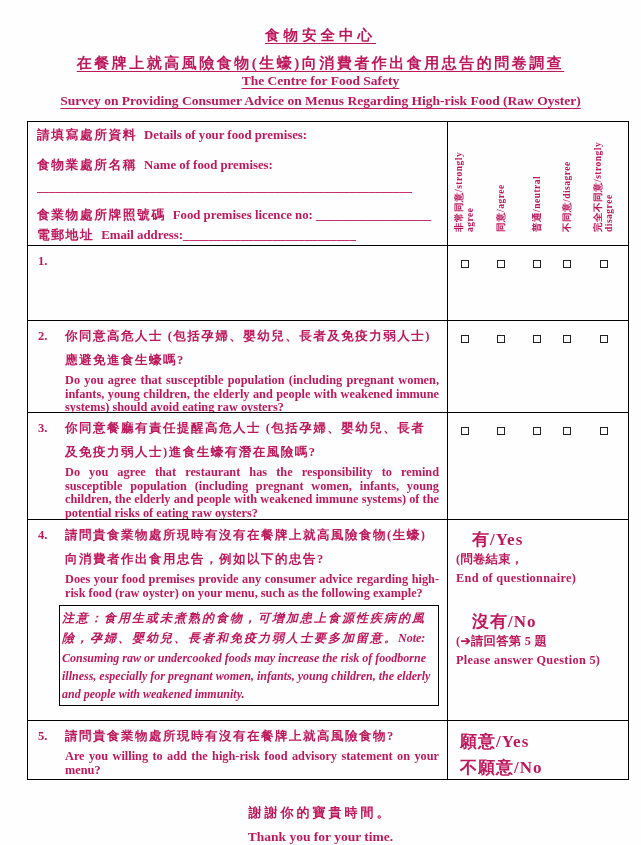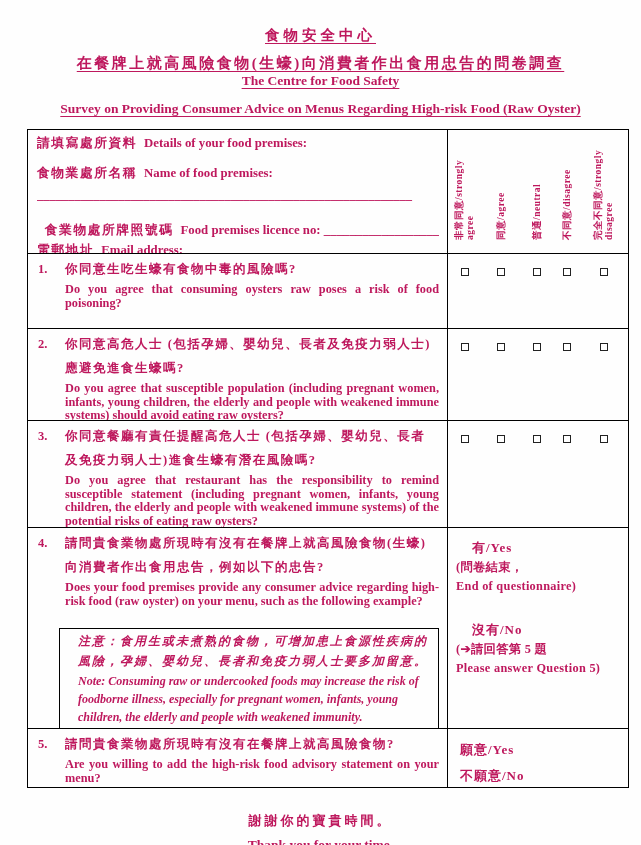--- a/index.html
+++ b/index.html
@@ -12,36 +12,36 @@
     color: #be185d;
     font-family: "Liberation Serif", "DejaVu Serif", serif;
     font-weight: bold;
     overflow: hidden;
   }
   .titles { text-align: center; padding-top: 26px; }
   .u { text-decoration: underline; text-underline-offset: 3px; text-decoration-thickness: 1px; }
   .t-zh1 { font-size: 14.5px; letter-spacing: 4px; }
   .t-zh2 { font-size: 15px;   letter-spacing: 2.5px; margin-top: 9px; }
   .t-en1 { font-size: 13.5px; margin-top: 0; }
-  .t-en2 { font-size: 13.5px; margin-top: 12px; }
+  .t-en2 { font-size: 13.5px; margin-top: 4px; }
 
   .tbl { width: 602px; margin: 12px 0 0 27px; border: 1px solid #000; }
   .row { display: flex; border-bottom: 1px solid #000; overflow: hidden; }
   .row.last { border-bottom: none; }
   .cl { width: 420px; border-right: 1px solid #000; overflow: hidden; }
   .cr { width: 180px; overflow: hidden; }
 
   
   .r-head { height: 124px; }
   .details { padding: 5px 8px 0 9px; font-size: 12.8px; }
   .zh { letter-spacing: 1.5px; }
   .zh.sp { margin-right: 7px; }
   .d-name { margin-top: 13px; }
   .d-line { margin-top: 6px; font-size: 12.5px; white-space: nowrap; overflow: hidden; }
-  .d-lic  { margin-top: 19px; white-space: nowrap; overflow: hidden; text-align: right; }
+  .d-lic  { margin-top: 12px; white-space: nowrap; overflow: hidden; }
   .d-mail { margin-top: 3px; white-space: nowrap; overflow: hidden; }
   .fill { letter-spacing: 0; }
 
   
   .cols { display: flex; height: 100%; }
   .rcol { position: relative; display: flex; justify-content: center; }
   .rcol:nth-child(1) { width: 34px; }
   .rcol:nth-child(2) { width: 38px; }
   .rcol:nth-child(3) { width: 34px; }
   .rcol:nth-child(4) { width: 26px; }
@@ -60,30 +60,30 @@
   .h-q1 { height: 75px; } .h-q2 { height: 92px; } .h-q3 { height: 107px; }
   .h-q4 { height: 201px; } .h-q5 { height: 58px; }
   .q { display: flex; padding: 3px 8px 0 10px; }
   .qno { flex: 0 0 27px; font-size: 12.5px; line-height: 24px; }
   .qbody { flex: 1; min-width: 0; }
   .qzh { font-size: 12.5px; line-height: 24px; letter-spacing: 1.5px; }
   .qen { font-size: 12.3px; line-height: 13.6px; text-align: justify; margin-top: 2px; }
 
   .notebox {
     border: 1px solid #000;
-    margin: 20px 0 0 -6px;
-    padding: 2px 6px 3px 18px;
+    margin: 5px 0 0 -6px;
+    padding: 2px 6px 3px 2px;
     font-style: italic;
   }
   .nb-zh { font-size: 12px; line-height: 20px; letter-spacing: 2px; }
   .nb-en { font-size: 12px; line-height: 13.5px; }
 
   
   .q4a { padding: 10px 3px 0 8px; }
-  .opt-label { font-size: 13px; letter-spacing: 1px; line-height: 20px; padding-left: 16px; }
+  .opt-label { font-size: 17px; letter-spacing: 1px; line-height: 20px; padding-left: 16px; }
   .opt-note  { font-size: 12.3px; letter-spacing: .3px; line-height: 19px; }
   .gap { margin-top: 24px; }
   .q5a { padding: 8px 3px 0 10px; }
   .q5a .opt-label { padding-left: 2px; line-height: 26px; }
 
   .footer { text-align: center; margin-top: 24px; }
   .f-zh { font-size: 13px; letter-spacing: 3px; }
   .f-en { font-size: 13.5px; margin-top: 7px; }
 </style>
 </head>
@@ -132,24 +132,20 @@
           </div>
         <div class="rcol">
             <span class="rot">完全不同意/strongly disagree</span>
           </div>
       </div>
     </div>
 
     <div class="row h-q1">
       <div class="cl q">
         <div class="qno">1.</div>
-        <div class="qbody">
-          <div class="qzh">你同意生吃生蠔有食物中毒的風險嗎?</div>
-          <div class="qen">Do you agree that consuming oysters raw poses a risk of food poisoning?</div>
-        </div>
       </div>
       <div class="cr cols checks">
         <div class="rcol">
             <span class="cb"></span>
           </div>
         <div class="rcol">
             <span class="cb"></span>
           </div>
         <div class="rcol">
             <span class="cb"></span>
@@ -188,21 +184,21 @@
             <span class="cb"></span>
           </div>
       </div>
     </div>
 
     <div class="row h-q3">
       <div class="cl q">
         <div class="qno">3.</div>
         <div class="qbody">
           <div class="qzh">你同意餐廳有責任提醒高危人士 (包括孕婦、嬰幼兒、長者及免疫力弱人士)進食生蠔有潛在風險嗎?</div>
-          <div class="qen">Do you agree that restaurant has the responsibility to remind susceptible statement (including pregnant women, infants, young children, the elderly and people with weakened immune systems) of the potential risks of eating raw oysters?</div>
+          <div class="qen">Do you agree that restaurant has the responsibility to remind susceptible population (including pregnant women, infants, young children, the elderly and people with weakened immune systems) of the potential risks of eating raw oysters?</div>
         </div>
       </div>
       <div class="cr cols checks">
         <div class="rcol">
             <span class="cb"></span>
           </div>
         <div class="rcol">
             <span class="cb"></span>
           </div>
         <div class="rcol">

